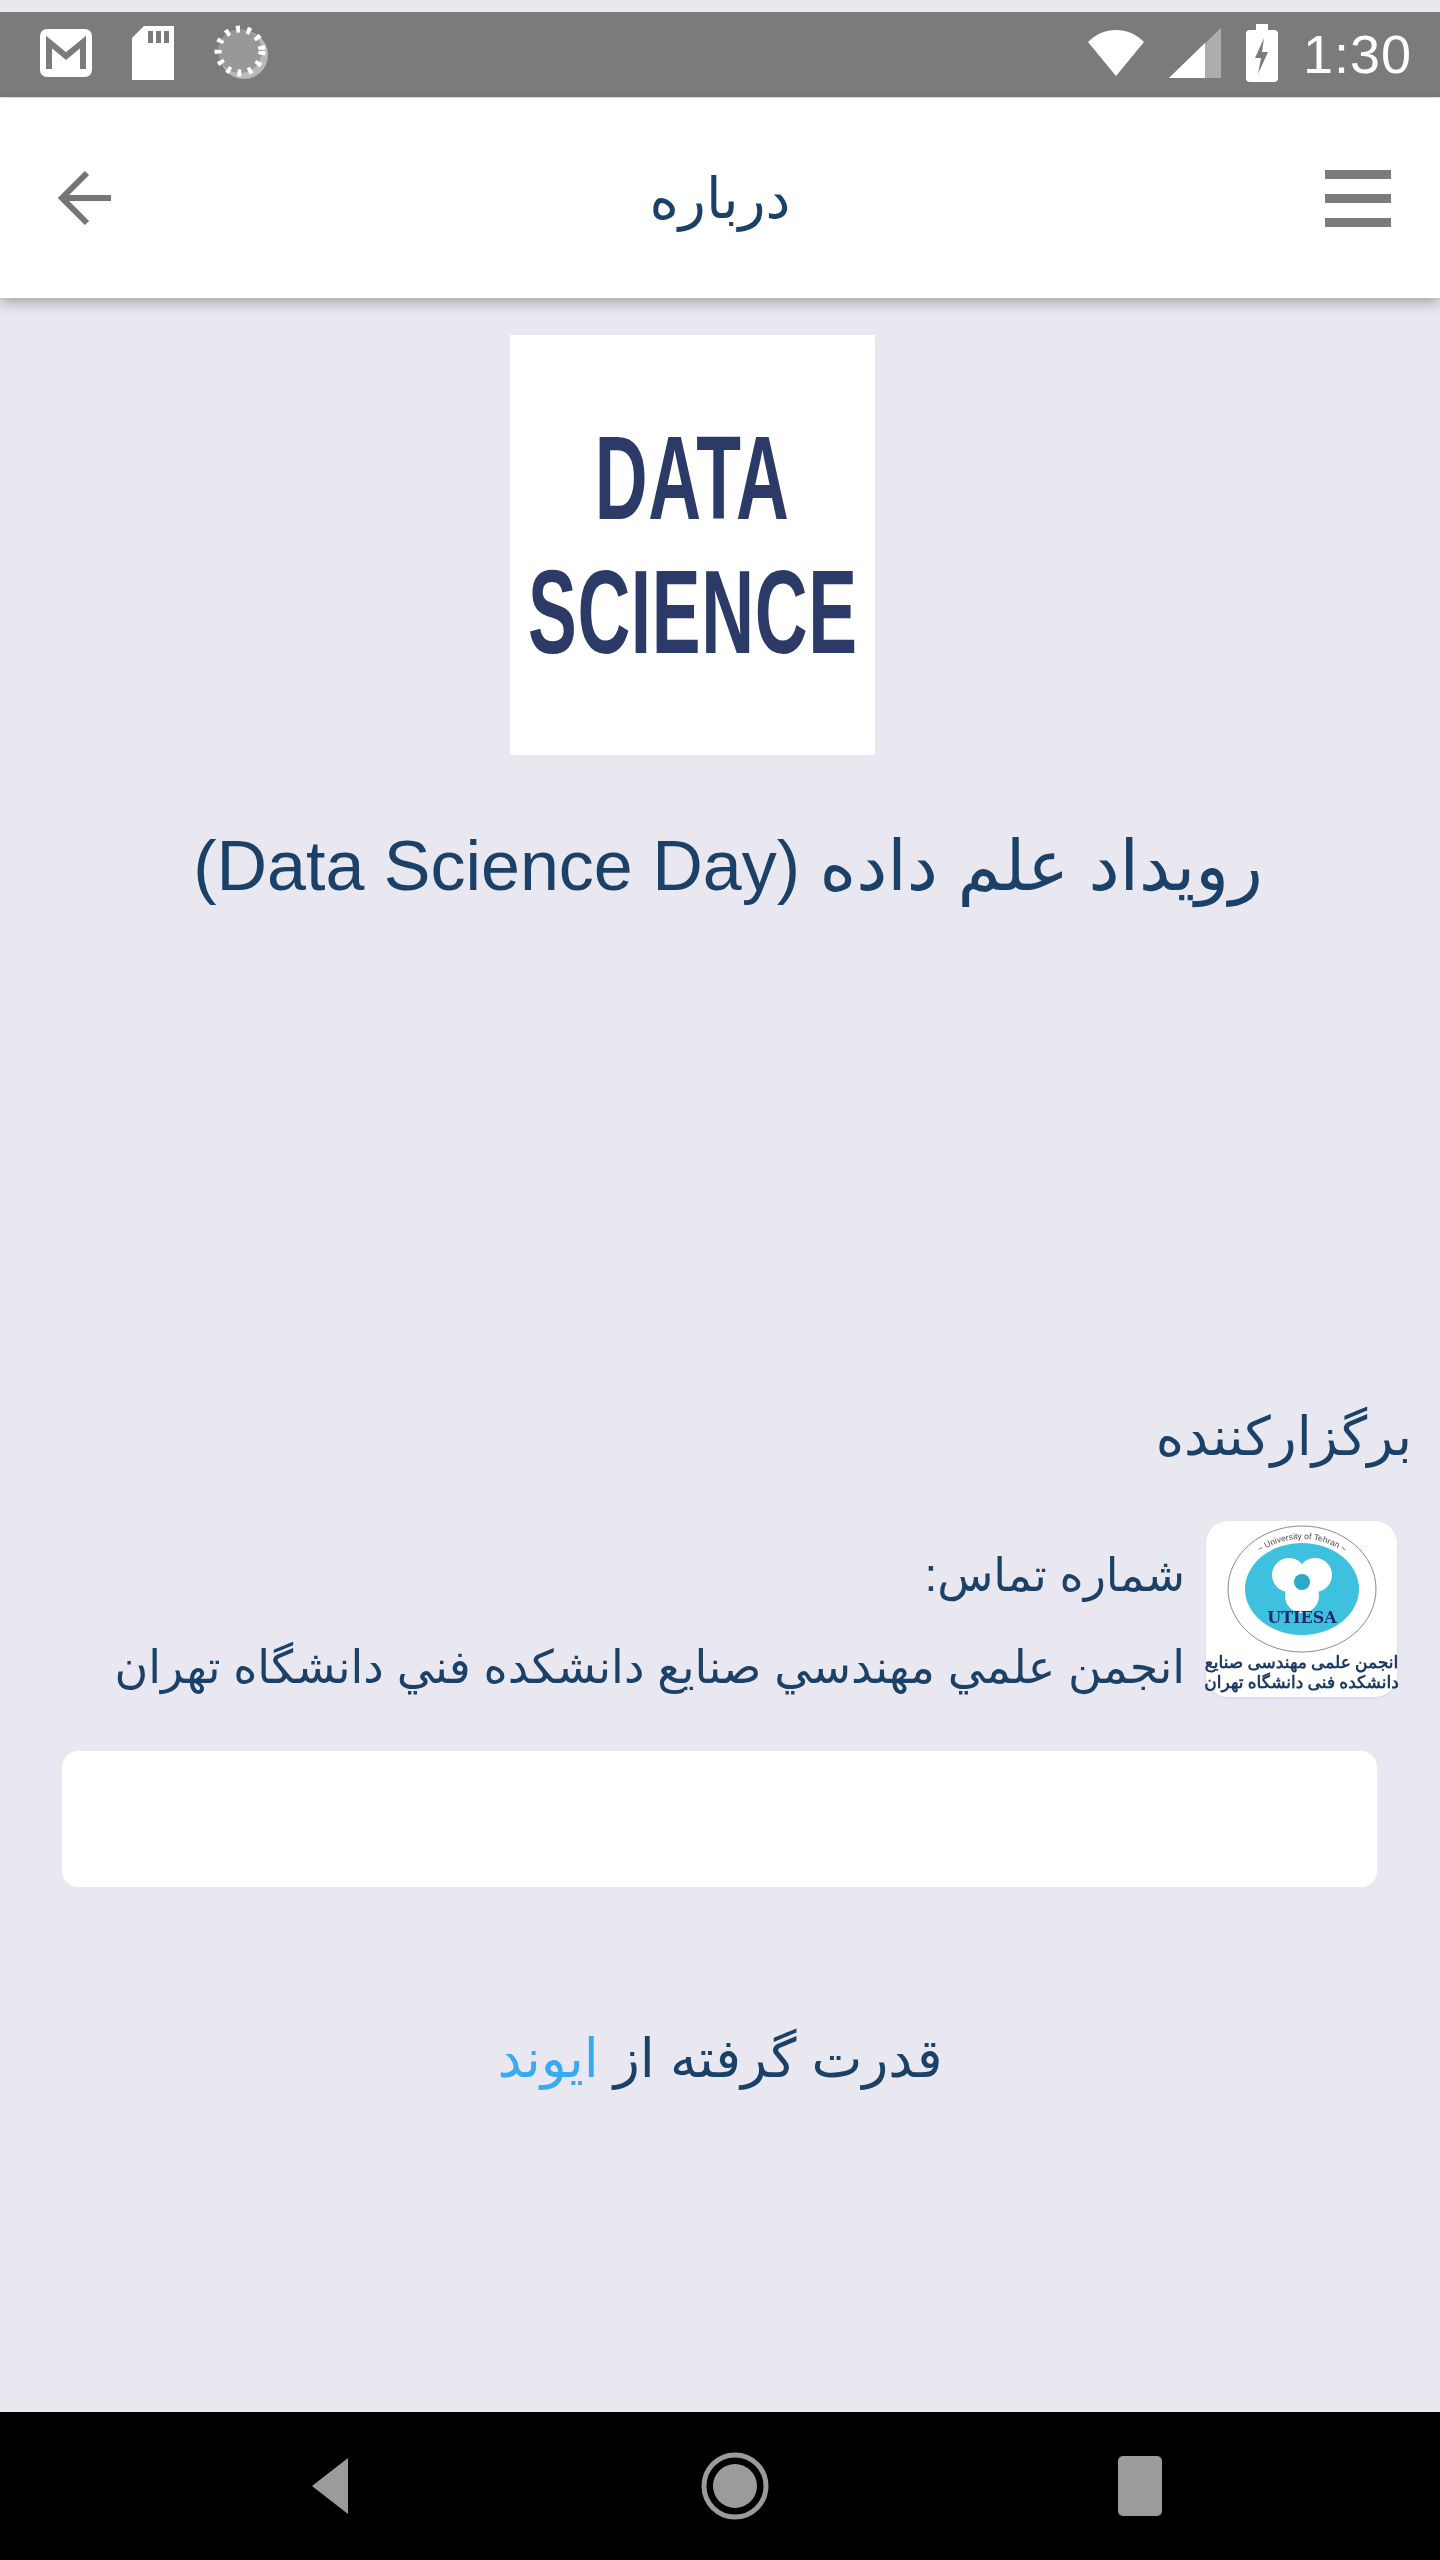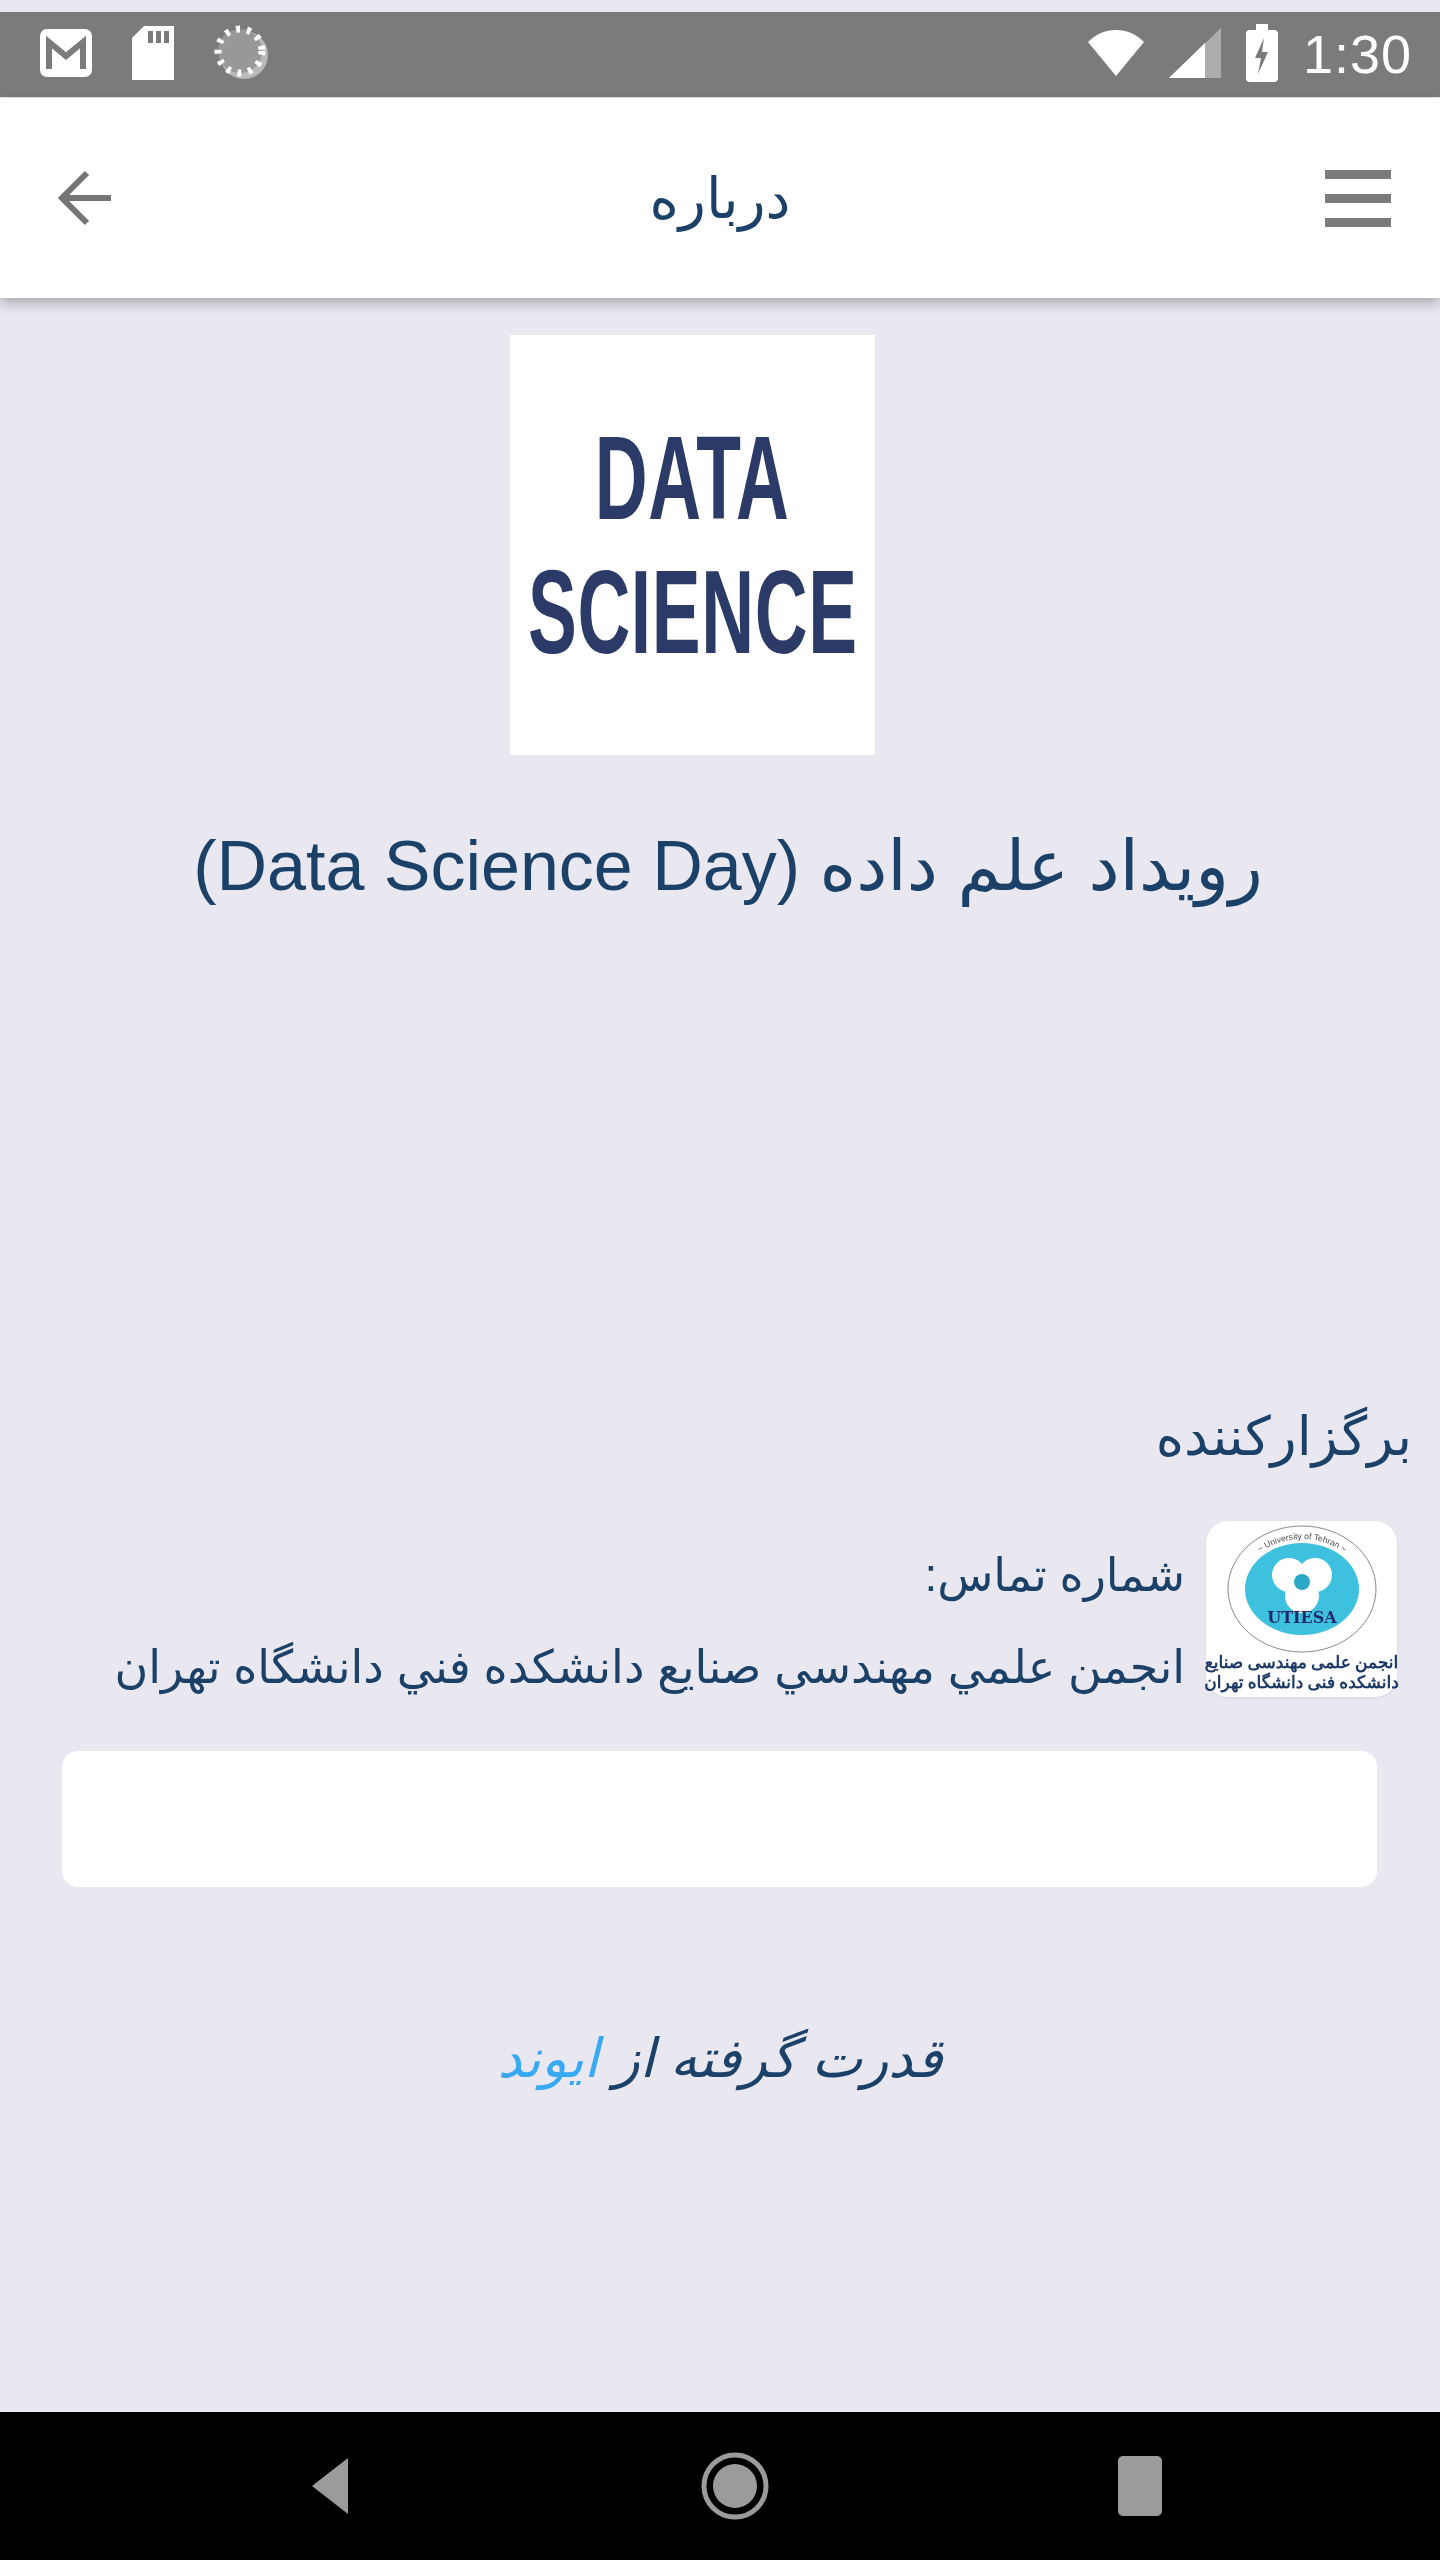--- a/index.html
+++ b/index.html
@@ -61,21 +61,21 @@
   }
   .org-captions{
     direction:rtl;text-align:center;color:#1d3a66;font-size:17px;line-height:20px;
     font-weight:700;margin-top:-4px;white-space:nowrap;font-family:Liberation Serif, serif;
   }
   .empty-card{
     left:62px;top:1466px;width:1315px;height:136px;background:#ffffff;border-radius:16px;
   }
   .powered{
     left:0;top:1742px;width:1440px;text-align:center;direction:rtl;
-    color:#1b4168;font-size:54px;font-style:italic;
+    color:#1b4168;font-size:54px;
   }
   .powered .brand{color:#38a9f2;cursor:pointer;}
   
   .nav-bar{left:0;top:2412px;width:1440px;height:148px;background:#000000;}
   .nav-btn{display:flex;align-items:center;justify-content:center;width:110px;height:148px;cursor:pointer;}
   .nav-back{left:275px;top:0;}
   .nav-home{left:680px;top:0;}
   .nav-recents{left:1085px;top:0;}
 </style>
 </head>

